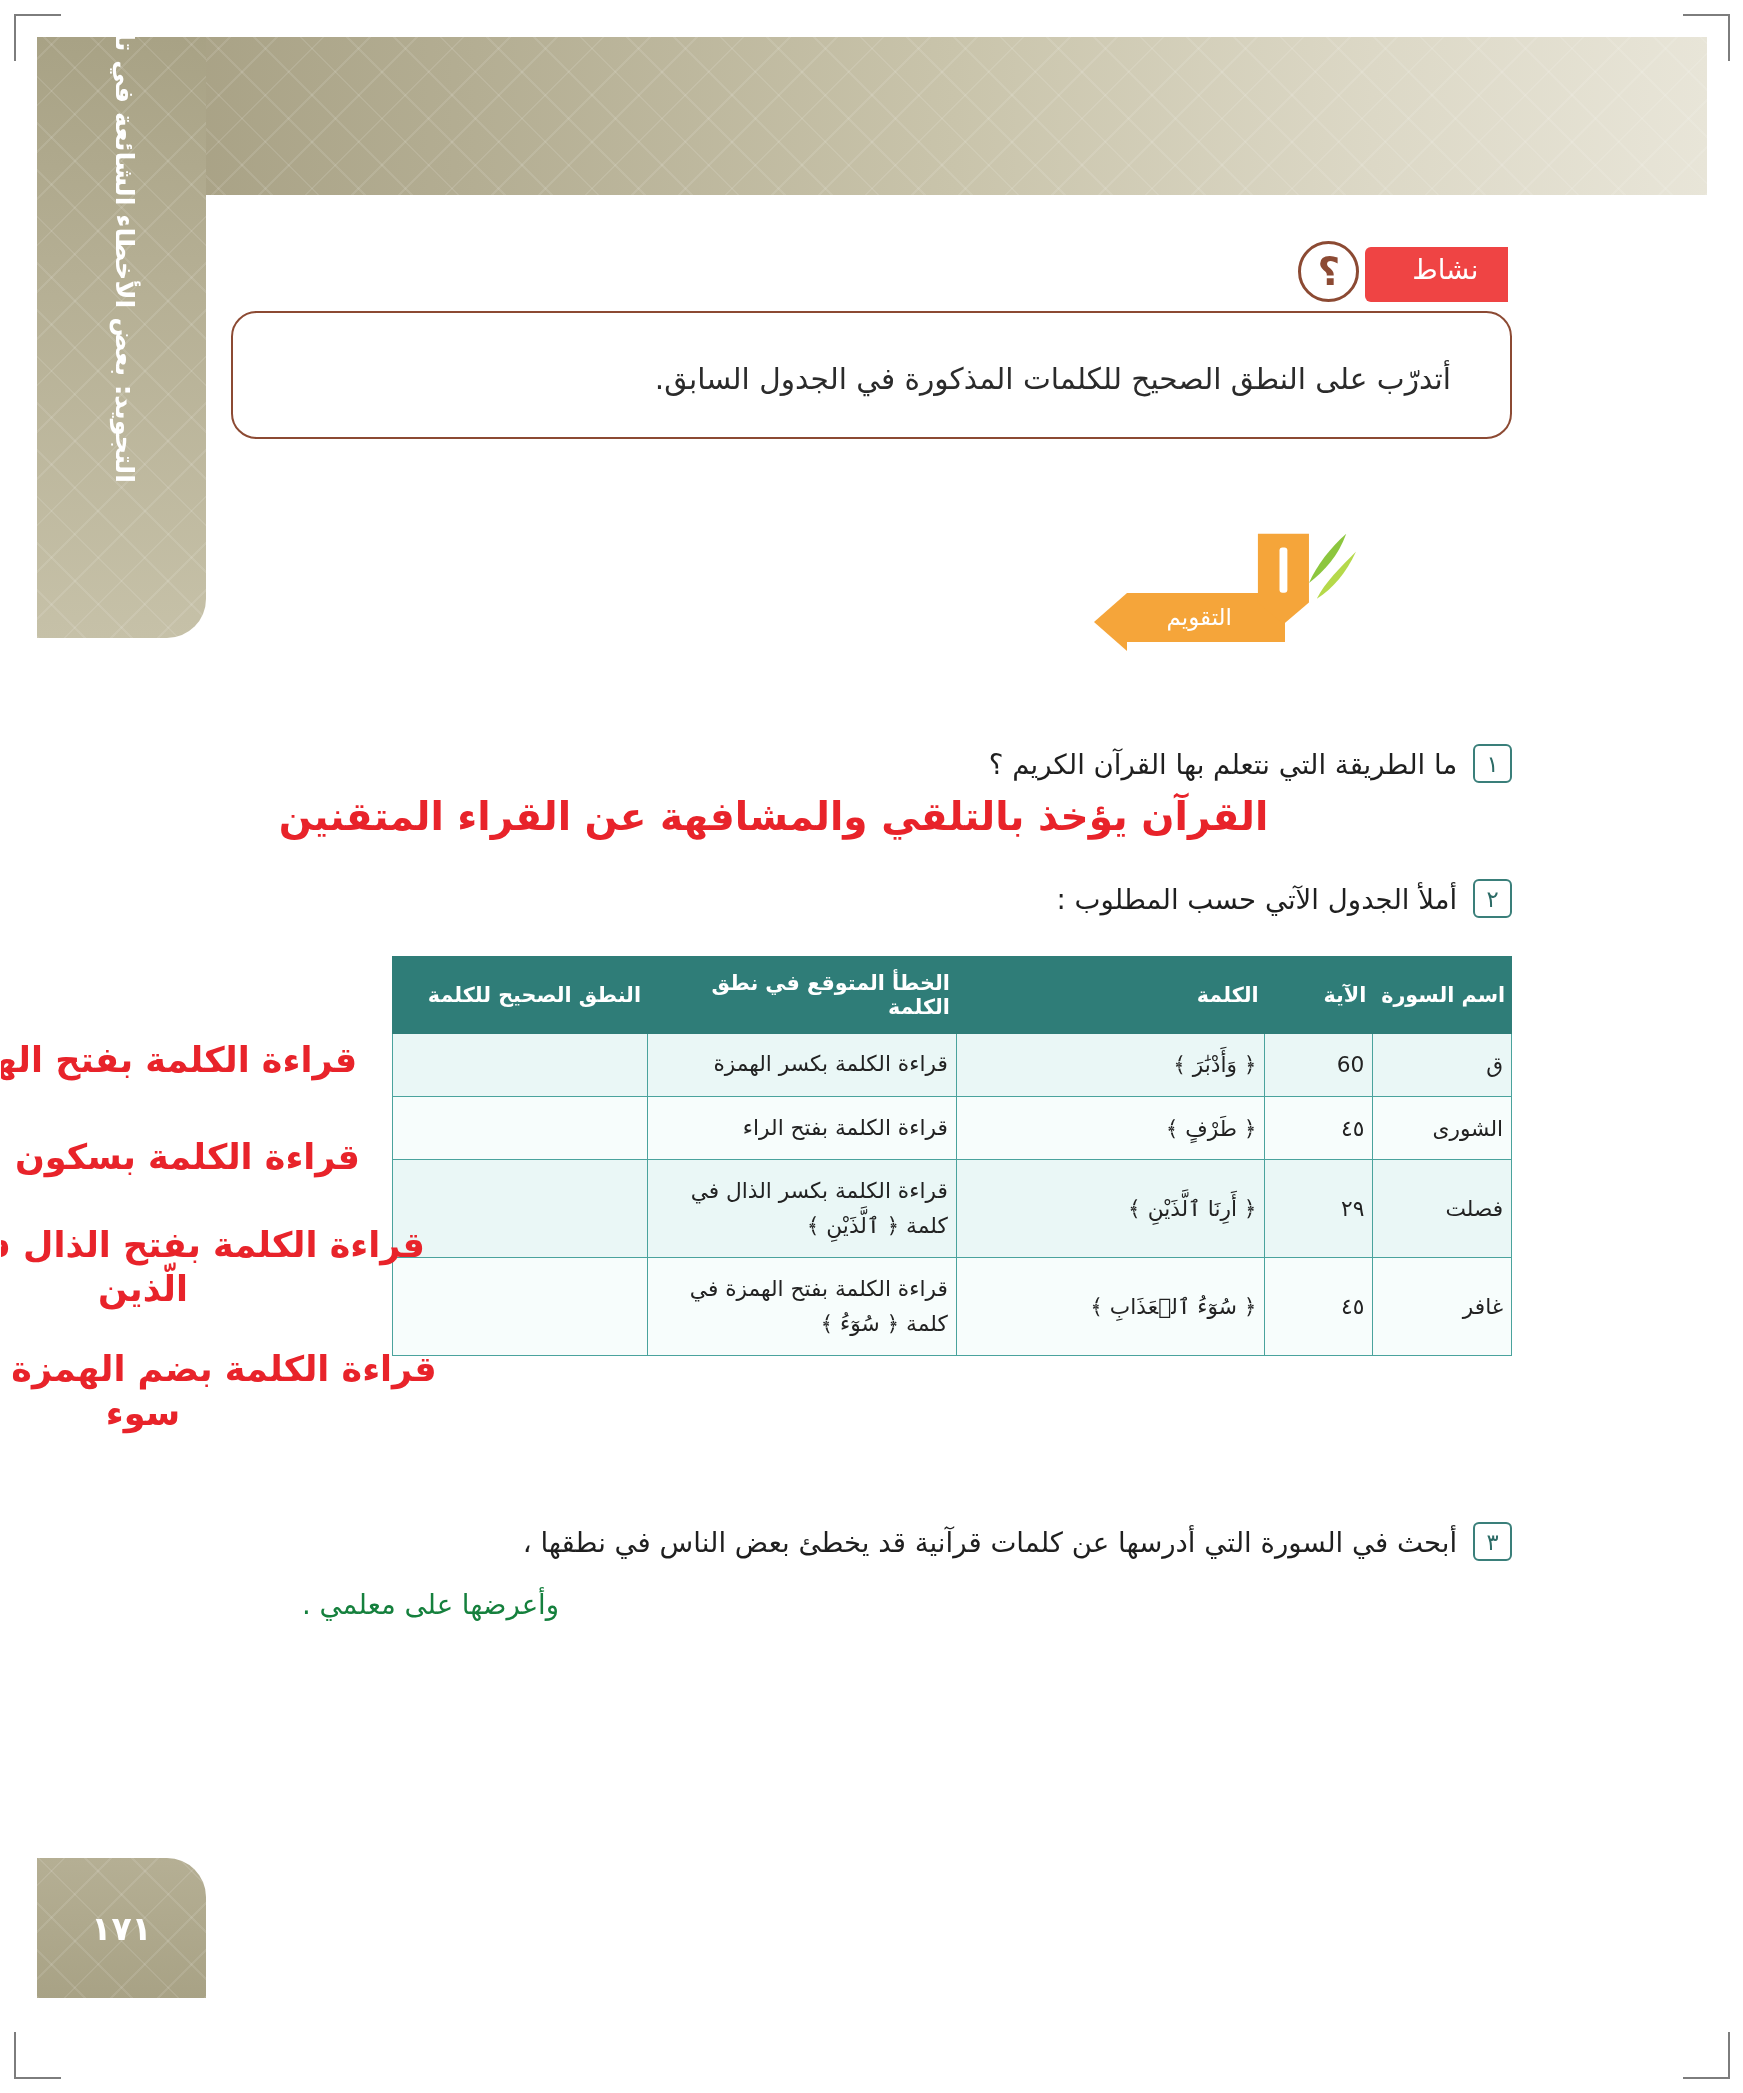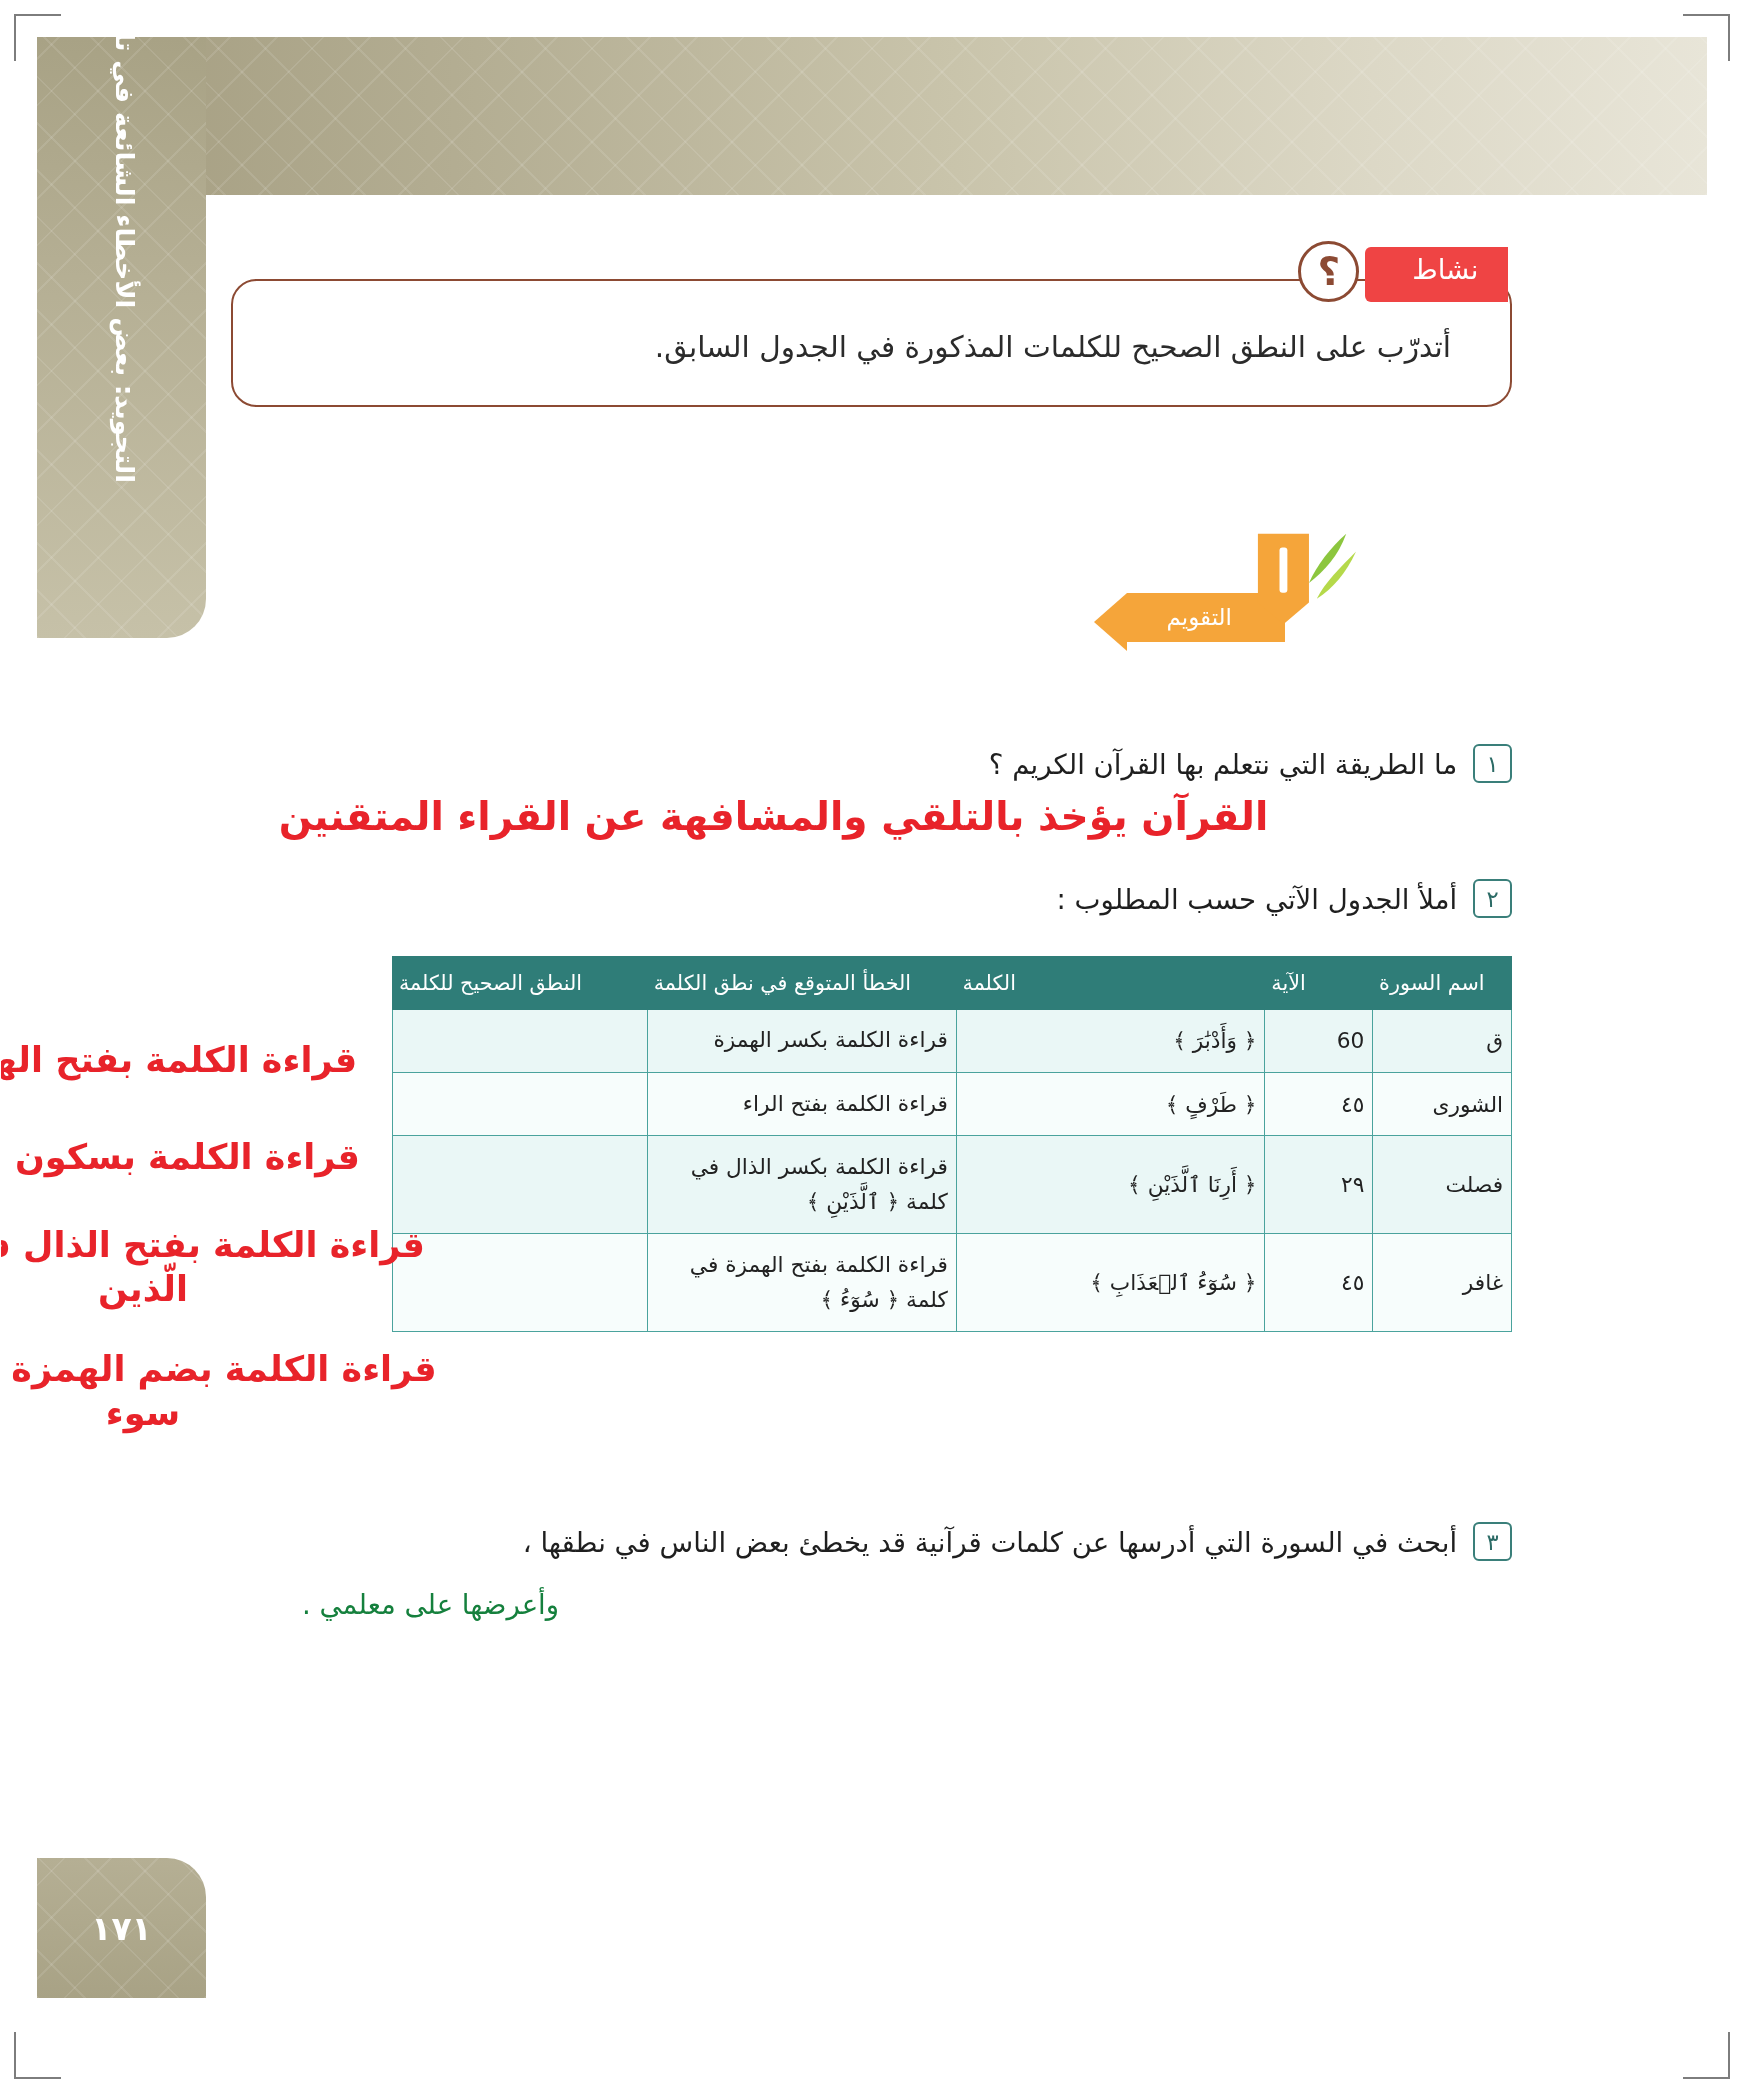--- a/index.html
+++ b/index.html
@@ -143,20 +143,21 @@
     margin-top: -5.9px;
     box-sizing: border-box;
   }
   .activity-box {
     border: 2px solid #8c4a33;
     border-radius: 25.6px;
     min-height: 128px;
     padding: 43px 59px 33px 59px;
     box-sizing: border-box;
     background: #ffffff;
+    margin-top: 32px;
   }
   .activity-text {
     font-size: 29.6px;
     color: #2b2b2b;
     text-align: right;
     line-height: 1.6;
   }
 
   
   .eval-wrap {
@@ -261,24 +262,24 @@
   table.main-table {
     border-collapse: collapse;
     width: 1054px;
     direction: rtl;
     table-layout: fixed;
   }
   table.main-table th {
     background: #2f7d78;
     color: #ffffff;
     font-size: 20.7px;
-    font-weight: normal;
+    font-weight: bold;
     padding: 13.8px 5.9px;
     border: 1px solid #2f7d78;
-    text-align: left;
+    text-align: right;
   }
   table.main-table td {
     border: 1px solid #4aa39d;
     font-size: 21.7px;
     color: #222222;
     padding: 13.8px 7.9px;
     background: #f2fbfa;
     vertical-align: middle;
   }
   table.main-table tr:nth-child(odd) td { background: #eaf7f6; }

